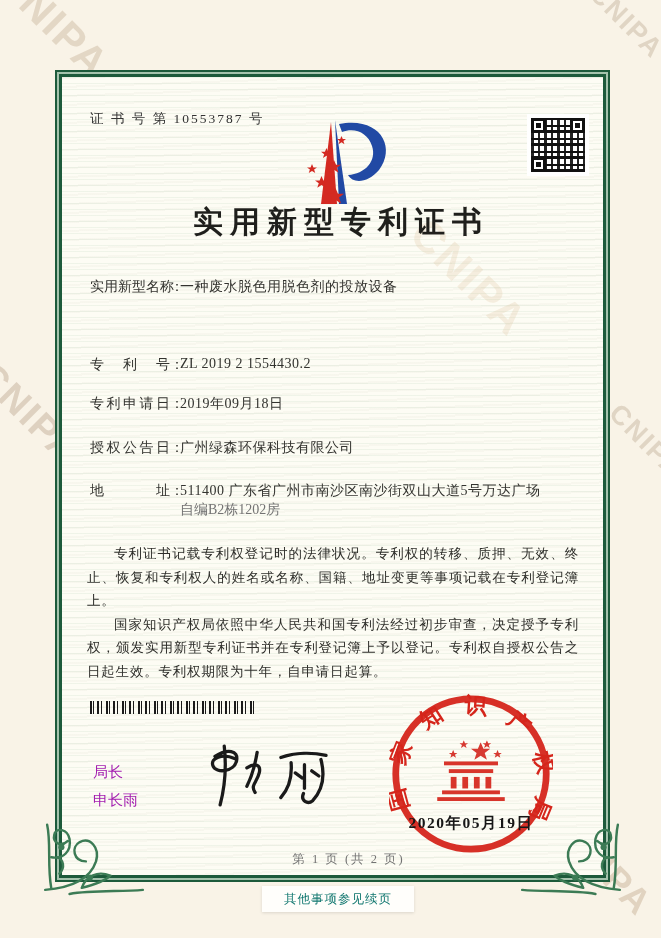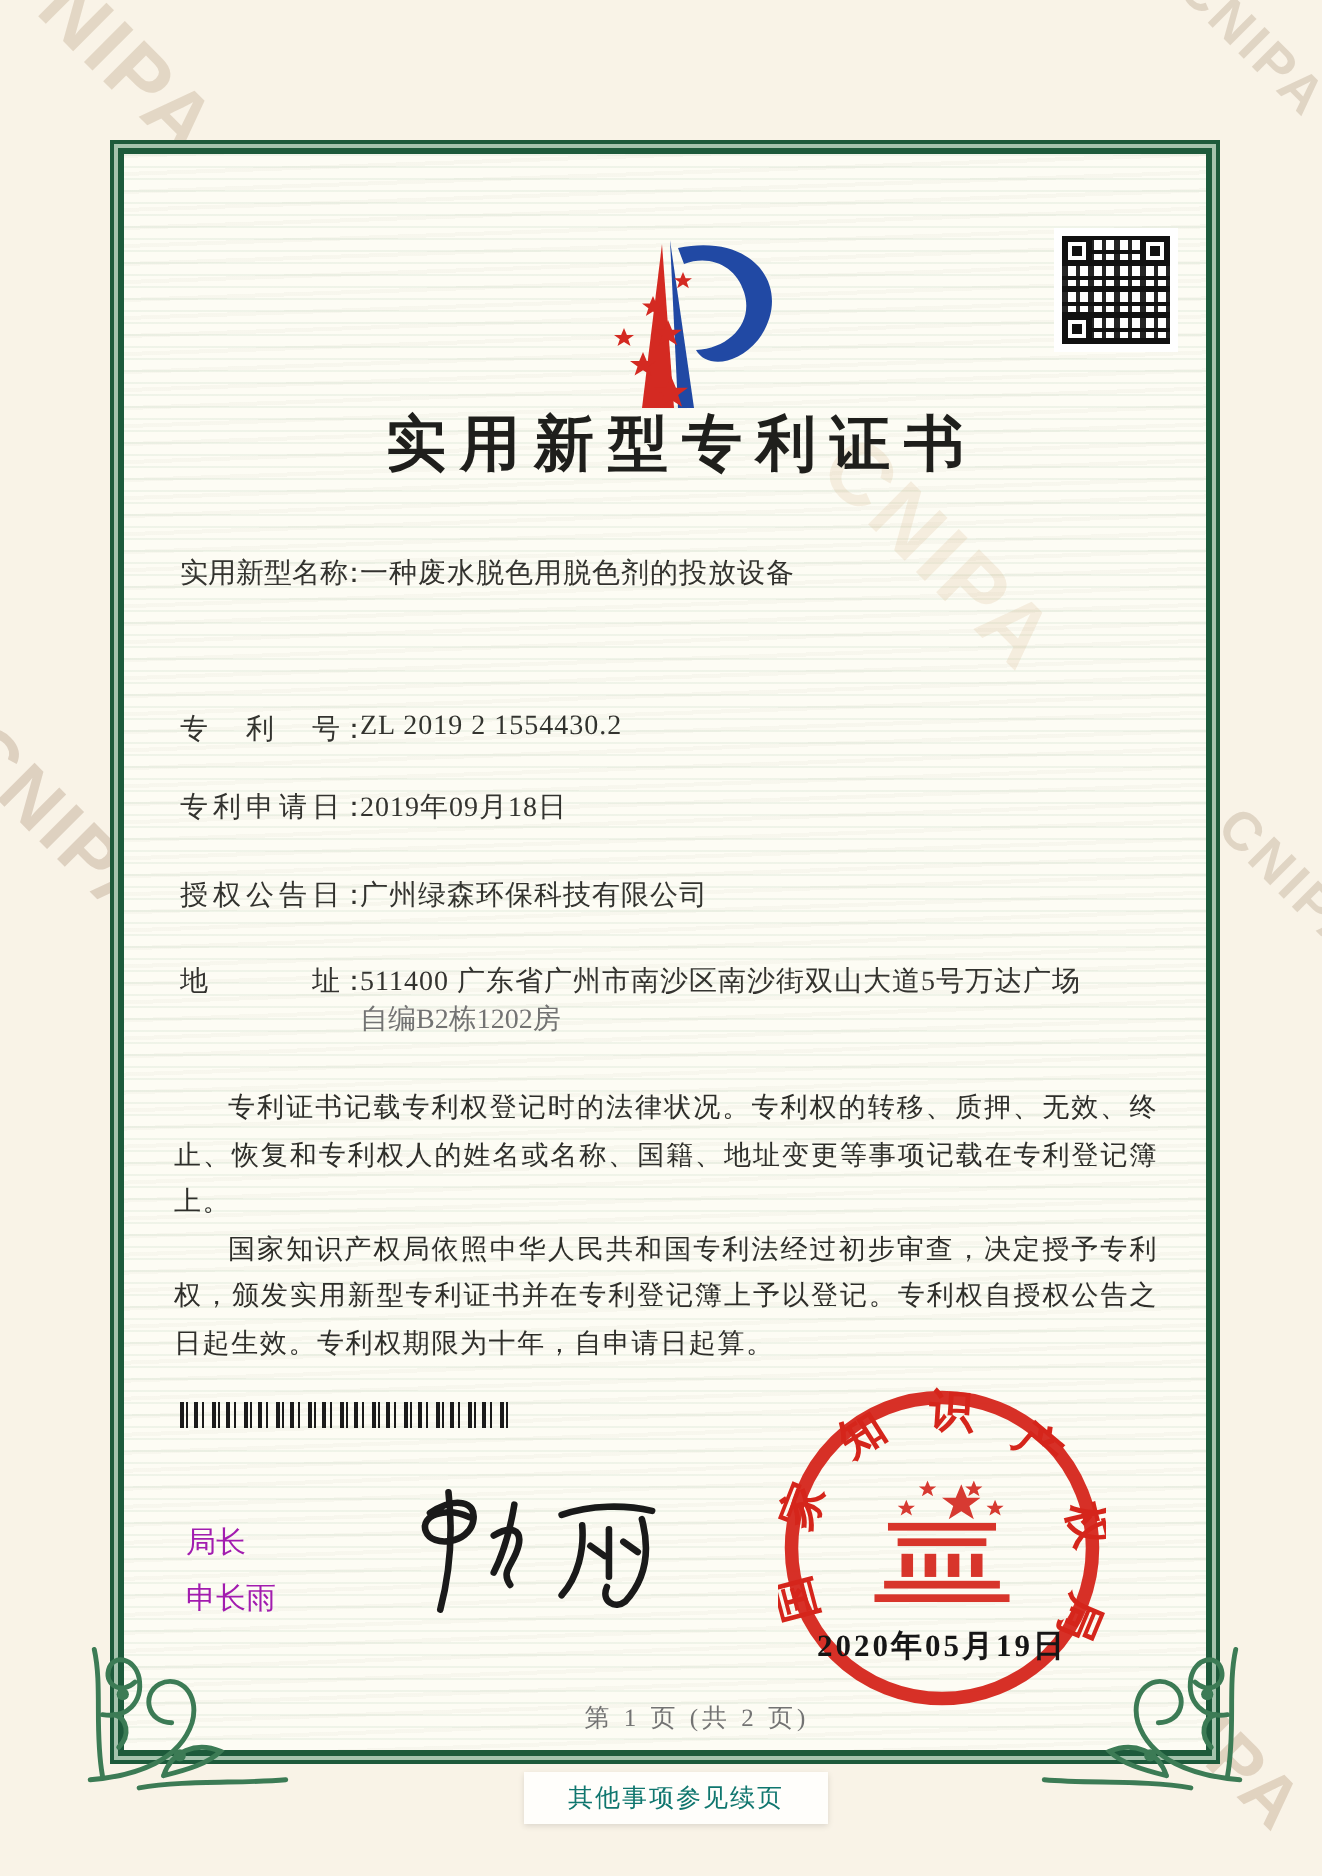--- a/index.html
+++ b/index.html
@@ -121,20 +121,21 @@
   <div class="wm wm-tl">CNIPA</div>
   <div class="wm wm-tr">CNIPA</div>
   <div class="wm wm-lm">CNIPA</div>
   <div class="wm wm-rm">CNIPA</div>
   <div class="wm wm-br">CNIPA</div>
 
   <div class="cert">
 
     <div class="wm wm-in" style="left:340px;top:180px;">CNIPA</div>
 
+    <div class="cert-no">证 书 号 第 10553787 号</div>
 
     <svg class="logo" viewBox="0 0 120 92">
       <defs>
         <symbol id="st" viewBox="-10 -10 20 20">
           <polygon points="0,-10 2.9,-3.1 10,-3.1 4.2,1.2 6.5,8.1 0,4 -6.5,8.1 -4.2,1.2 -10,-3.1 -2.9,-3.1" fill="#d42a22"></polygon>
         </symbol>
       </defs>
 
       <polygon points="52,6 58,88 42,88" fill="#d42a22"></polygon>
 

